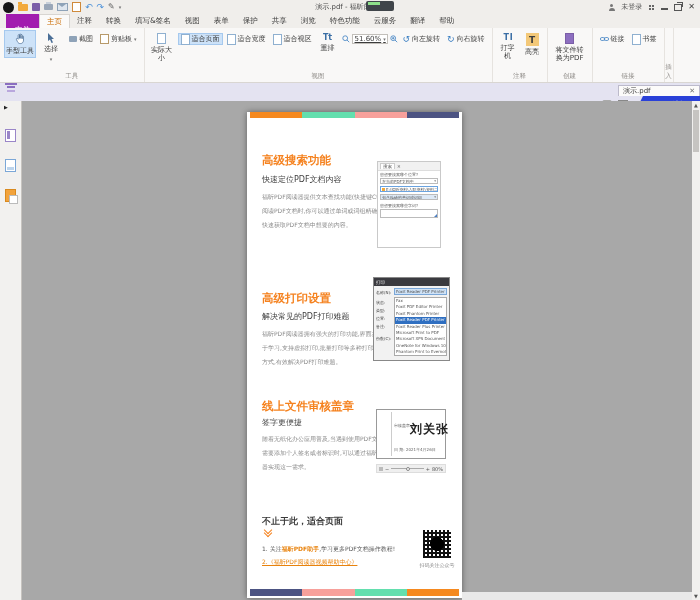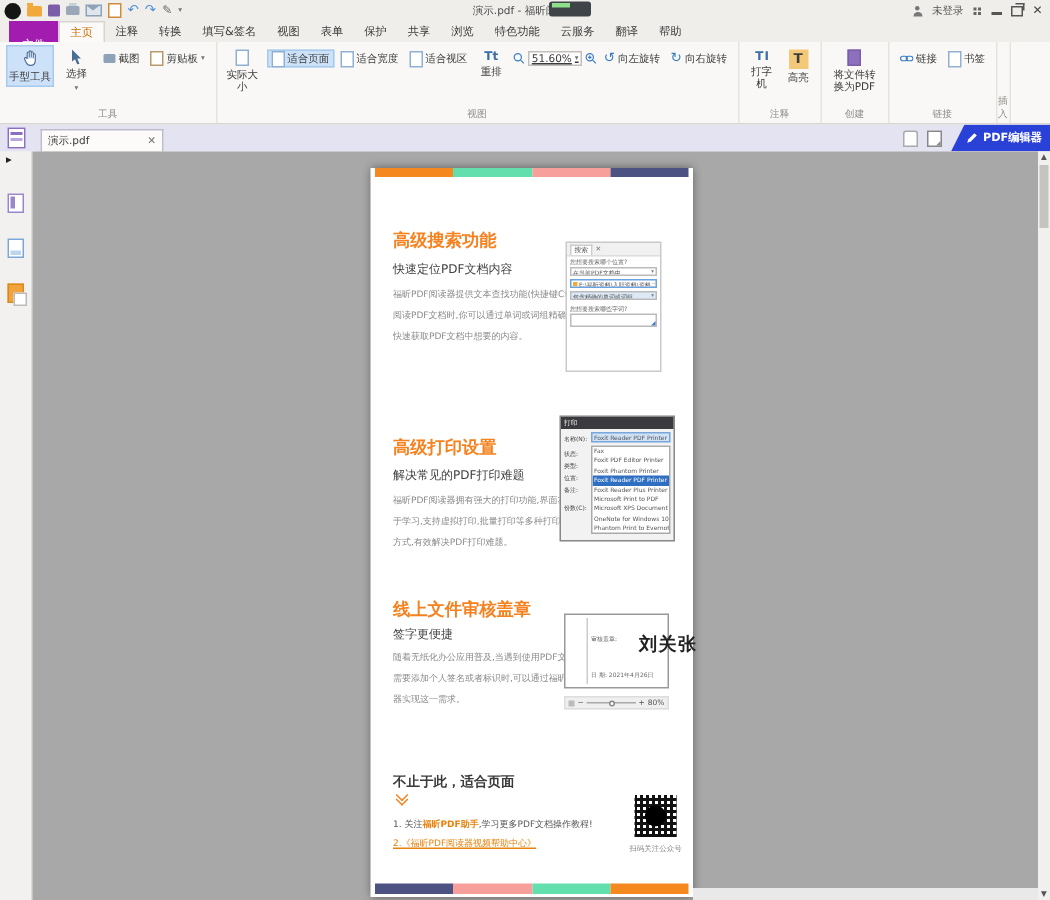--- a/index.html
+++ b/index.html
@@ -78,21 +78,21 @@
   .tt-icon::before{content:"Tt";}
   .ti-icon{font-size:8px;font-weight:bold;color:#3a6ea5;line-height:9px;}
   .ti-icon::before{content:"T I";letter-spacing:-1px;}
   .hlT{width:13px;height:13px;background:#f3c878;display:flex;align-items:center;justify-content:center;font-weight:bold;font-size:9px;color:#3c3c3c;}
   .hlT::before{content:"T";}
   .zoombox{width:36px;height:10px;border:1px solid #c2bfba;background:#fff;font-size:7px;display:flex;align-items:center;padding:0 2px;gap:2px;box-sizing:border-box;}
   .zoombox .zv{flex:1;}
   .rot{font-size:9px;line-height:9px;color:#3a7ec2;}
 
   
-  .docbar{position:absolute;top:83px;left:0;right:0;height:18px;background:#e4e3f1;display:flex;align-items:center;}
+  .docbar{position:absolute;top:83px;left:0;right:0;height:18px;background:#e4e3f1;display:flex;align-items:flex-start;flex-direction:column;}
   .start-icon{margin-left:5px;width:10px;height:12px;border:1px solid #8a6ec0;background:#fff;position:relative;}
   .start-icon::before{content:"";position:absolute;top:2px;left:1px;right:1px;height:2px;background:#8a6ec0;box-shadow:0 4px 0 #b9a7dd;}
   .doctab{margin-left:10px;width:82px;height:15px;background:#fcfbfa;border:1px solid #bcbacb;border-bottom:none;align-self:flex-end;display:flex;align-items:center;font-size:7px;color:#3a3a3a;padding:0 4px;box-sizing:border-box;}
   .doctab .x{margin-left:auto;color:#777;font-size:7px;}
   .docbar-right{margin-left:auto;display:flex;align-items:center;gap:6px;}
   .pan-icon{width:8px;height:9px;background:#fdfdfd;border-radius:2px 2px 0 0;border:1px solid #aaa;}
   .pagecurl-icon{width:8px;height:9px;background:#fff;border:1px solid #888;position:relative;}
   .pagecurl-icon::before{content:"";position:absolute;right:0;bottom:0;border-left:3px solid transparent;border-bottom:3px solid #888;}
   .editor-badge{width:66px;height:18px;background:#2a41d8;color:#fff;display:flex;align-items:center;justify-content:center;gap:3px;
     font-size:7.5px;font-weight:bold;clip-path:polygon(9px 0,100% 0,100% 100%,0 100%);padding-left:5px;box-sizing:border-box;}
@@ -158,21 +158,21 @@
   .pd-title{position:absolute;top:0;left:0;right:0;height:8px;background:#3a3a3f;color:#eee;font-size:4.5px;display:flex;align-items:center;padding:0 2px;}
   .pd-lbl{position:absolute;left:2px;font-size:4px;color:#444;white-space:nowrap;}
   .pd-sel{position:absolute;left:20px;top:10px;right:2px;height:7px;background:#cfe2f6;border:1px solid #7aa7d8;font-size:4px;display:flex;align-items:center;padding:0 1px;box-sizing:border-box;white-space:nowrap;overflow:hidden;}
   .pd-list{position:absolute;left:20px;top:19px;right:2px;bottom:4px;background:#fff;border:1px solid #aaa;overflow:hidden;}
   .pd-list div{height:6.4px;font-size:4px;line-height:6.4px;padding-left:1px;white-space:nowrap;overflow:hidden;}
   .pd-list div.sel{background:#2f6fc1;color:#fff;}
 
   .sign-panel{left:129px;top:297px;width:70px;height:50px;border:1px solid #999;}
   .sg-vline{position:absolute;left:14px;top:2px;bottom:2px;width:1px;background:#ccc;}
   .sg-label{position:absolute;left:17px;top:13px;font-size:4px;color:#666;}
-  .sg-name{position:absolute;left:33px;top:11px;font-size:12px;font-weight:bold;color:#222;letter-spacing:1px;white-space:nowrap;margin-left:16px;}
+  .sg-name{position:absolute;left:33px;top:11px;font-size:12px;font-weight:bold;color:#222;letter-spacing:1px;white-space:nowrap;}
   .sg-date{position:absolute;left:17px;top:37px;font-size:4px;color:#666;white-space:nowrap;}
   .sign-slider{position:absolute;left:129px;top:352px;width:70px;height:9px;background:#efefef;border:1px solid #ddd;display:flex;align-items:center;gap:2px;font-size:5px;color:#555;padding:0 2px;box-sizing:border-box;}
   .ss-grid{width:4px;height:4px;background:#bbb;flex:none;}
   .ss-track{flex:1;height:1px;background:#aaa;position:relative;}
   .ss-thumb{position:absolute;left:45%;top:-1.5px;width:4px;height:4px;border-radius:50%;background:#fff;border:1px solid #888;box-sizing:border-box;}
 </style>
 </head>
 <body>
 
 <div class="app">

